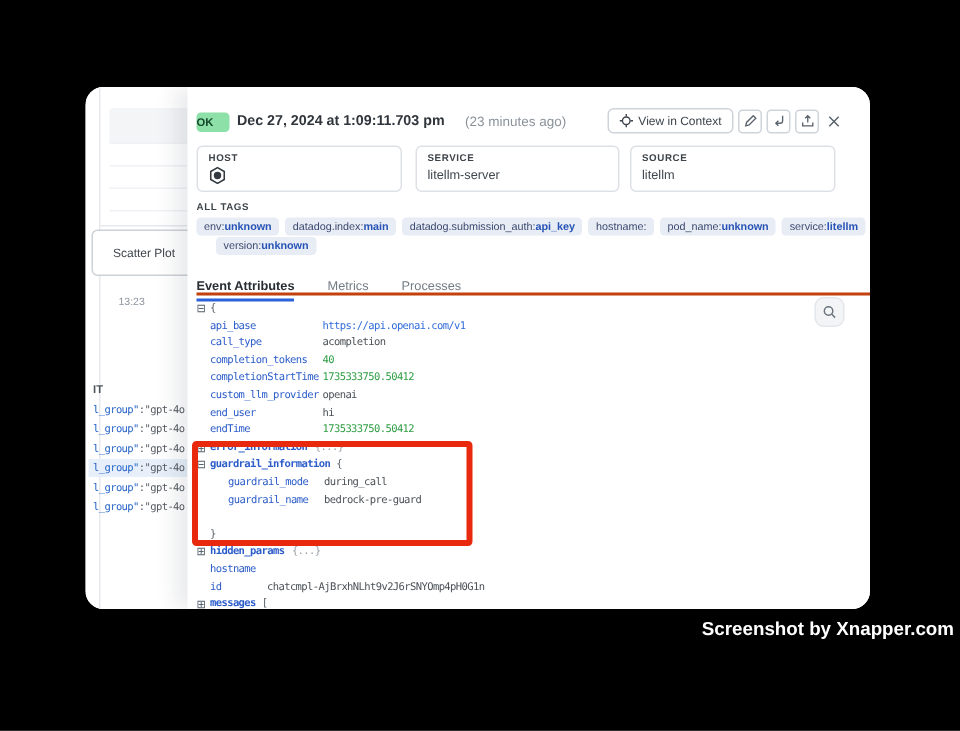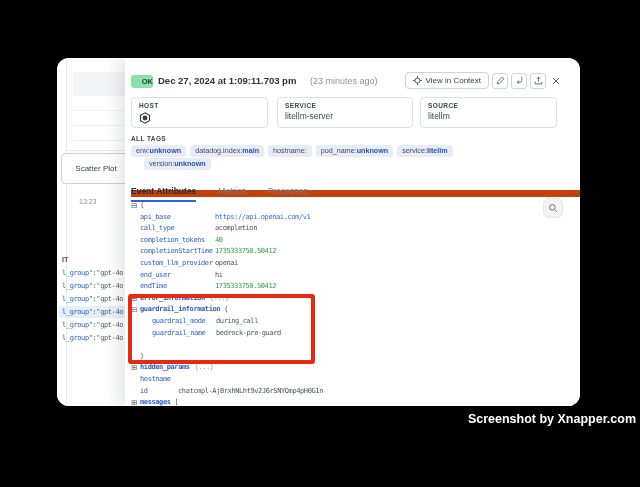--- a/index.html
+++ b/index.html
@@ -30,21 +30,21 @@
   .lrow .lk { color:#2563c9; }
   .lrow .lv { color:#555b61; }
 
   
   .panel { position:absolute; left:68px; top:0; width:455px; height:100%;
            background:#fff; box-shadow:-8px 0 14px rgba(30,40,60,.10); }
 
   
   .ok-badge { position:absolute; left:6px; top:17px; width:22px; height:13px;
               background:#8ce0a8; color:#15492a; border-radius:3px;
-              font-size:7.5px; font-weight:700; text-align:right; line-height:13px; }
+              font-size:7.5px; font-weight:700; text-align:left; line-height:13px; }
   .evt-date { position:absolute; left:33px; top:17px; font-size:9.5px; font-weight:700; color:#2f353b; white-space:nowrap; }
   .evt-ago  { position:absolute; left:185px; top:18px; font-size:9px; color:#8b939b; white-space:nowrap; }
   .hdr-actions { position:absolute; right:17px; top:14px; display:flex; align-items:center; gap:3px; }
   .ctx-btn { display:flex; align-items:center; gap:4px; height:17px; padding:0 7px;
              border:1px solid #cfd4da; border-radius:4px; background:#fff;
              font-size:8px; color:#3c434a; white-space:nowrap; }
   .icon-btn { width:16px; height:16px; border:1px solid #cfd4da; border-radius:3px;
               background:#fff; display:flex; align-items:center; justify-content:center; color:#5a636c; }
   .x-btn { width:14px; height:14px; border:none; background:none; display:flex;
            align-items:center; justify-content:center; color:#5a636c; }
@@ -63,21 +63,21 @@
   
   .tags-label { position:absolute; left:6px; top:77px; font-size:6.5px; font-weight:700; letter-spacing:.4px; color:#3e454b; }
   .tag-row { position:absolute; left:6px; right:16px; display:flex; gap:4px; flex-wrap:nowrap; }
   .tag-row.r1 { top:87px; } .tag-row.r2 { top:100px;padding-left:13px; }
   .tag-pill { background:#e8ecf5; border-radius:3px; padding:1px 5px; font-size:7.2px;
               line-height:9.5px; white-space:nowrap; }
   .tag-pill .tk { color:#3c4a70; }
   .tag-pill .tv { color:#2653b5; font-weight:700; }
 
   
-  .tabs { position:absolute; left:6px; right:0; top:122px; height:17px; border-bottom:7px solid #c2410c; }
+  .tabs { position:absolute; left:6px; right:0; top:122px; height:17px; border-bottom:2px solid #c2410c; }
   .tab { display:inline-block; margin-right:22px; font-size:8.5px; color:#737c85;
          padding-bottom:4px; }
   .tab.active { color:#272d33; font-weight:600; border-bottom:2px solid #2a62d9; }
 
   
   .search-btn { position:absolute; right:17px; top:140px; width:20px; height:20px;
                 background:#f3f4f6; border:1px solid #e3e6ea; border-radius:6px;
                 display:flex; align-items:center; justify-content:center; color:#6a737c; }
 
   
@@ -184,20 +184,21 @@
       </div>
       <div class="meta-card c3">
         <div class="meta-label">SOURCE</div>
         <div class="meta-value">litellm</div>
       </div>
 
       <div class="tags-label">ALL TAGS</div>
       <div class="tag-row r1">
         <span class="tag-pill"><span class="tk">env:</span><span class="tv">unknown</span></span>
         <span class="tag-pill"><span class="tk">datadog.index:</span><span class="tv">main</span></span>
+        <span class="tag-pill"><span class="tk">datadog.submission_auth:</span><span class="tv">api_key</span></span>
         <span class="tag-pill"><span class="tk">hostname:</span><span class="tv"></span></span>
         <span class="tag-pill"><span class="tk">pod_name:</span><span class="tv">unknown</span></span>
         <span class="tag-pill"><span class="tk">service:</span><span class="tv">litellm</span></span>
 
       </div>
       <div class="tag-row r2">
         <span class="tag-pill"><span class="tk">version:</span><span class="tv">unknown</span></span>
       </div>
 
       <div class="tabs">

